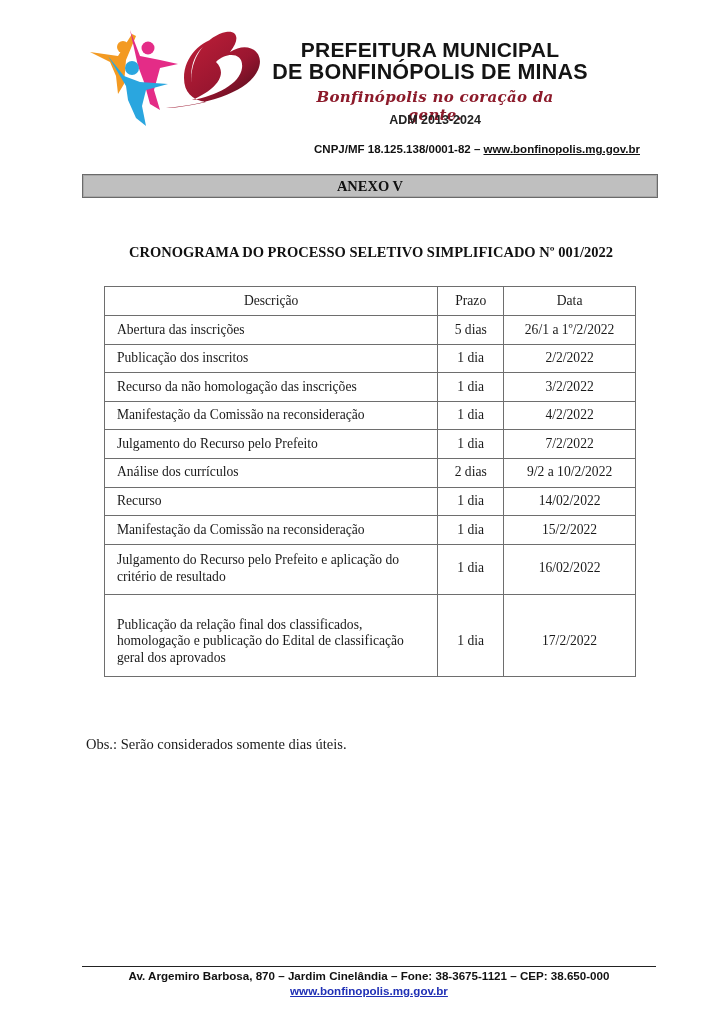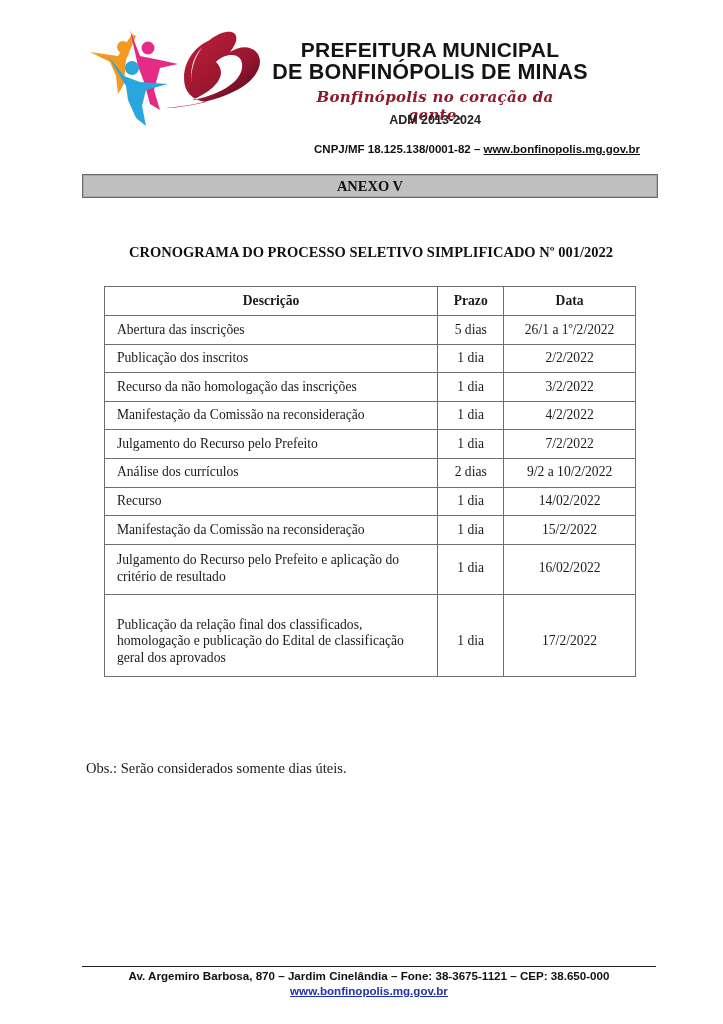--- a/index.html
+++ b/index.html
@@ -121,42 +121,41 @@
       font-size: 13.6px;
       color: #1a1a1a;
     }
     .schedule th, .schedule td {
       border: 1px solid #6e6e6e;
       padding: 0 12px;
       vertical-align: middle;
     }
     .schedule th {
       height: 28px;
-      font-weight: bold;
+      font-weight: normal;
       text-align: center;
     }
     .schedule td {
       height: 27.6px;
       line-height: 16.6px;
     }
     .schedule td.desc { text-align: left; }
     .schedule td.prazo, .schedule td.data { text-align: center; padding: 0 4px; }
     .schedule col.c1 { width: 334px; }
     .schedule col.c2 { width: 66px; }
     .schedule col.c3 { width: 132px; }
     .schedule tr.two-line td { height: 44px; padding-top: 2px; padding-bottom: 3px; }
     .schedule tr.three-line td { height: 62px; padding-top: 16px; padding-bottom: 3px; }
 
     .obs {
       position: absolute;
       left: 86px;
       top: 736px;
       font-size: 14.5px;
       color: #1a1a1a;
-      margin-top: 24px;
     }
 
     
     .footer-rule {
       position: absolute;
       left: 82px;
       top: 966px;
       width: 574px;
       height: 0;
       border-top: 1.5px solid #222;

